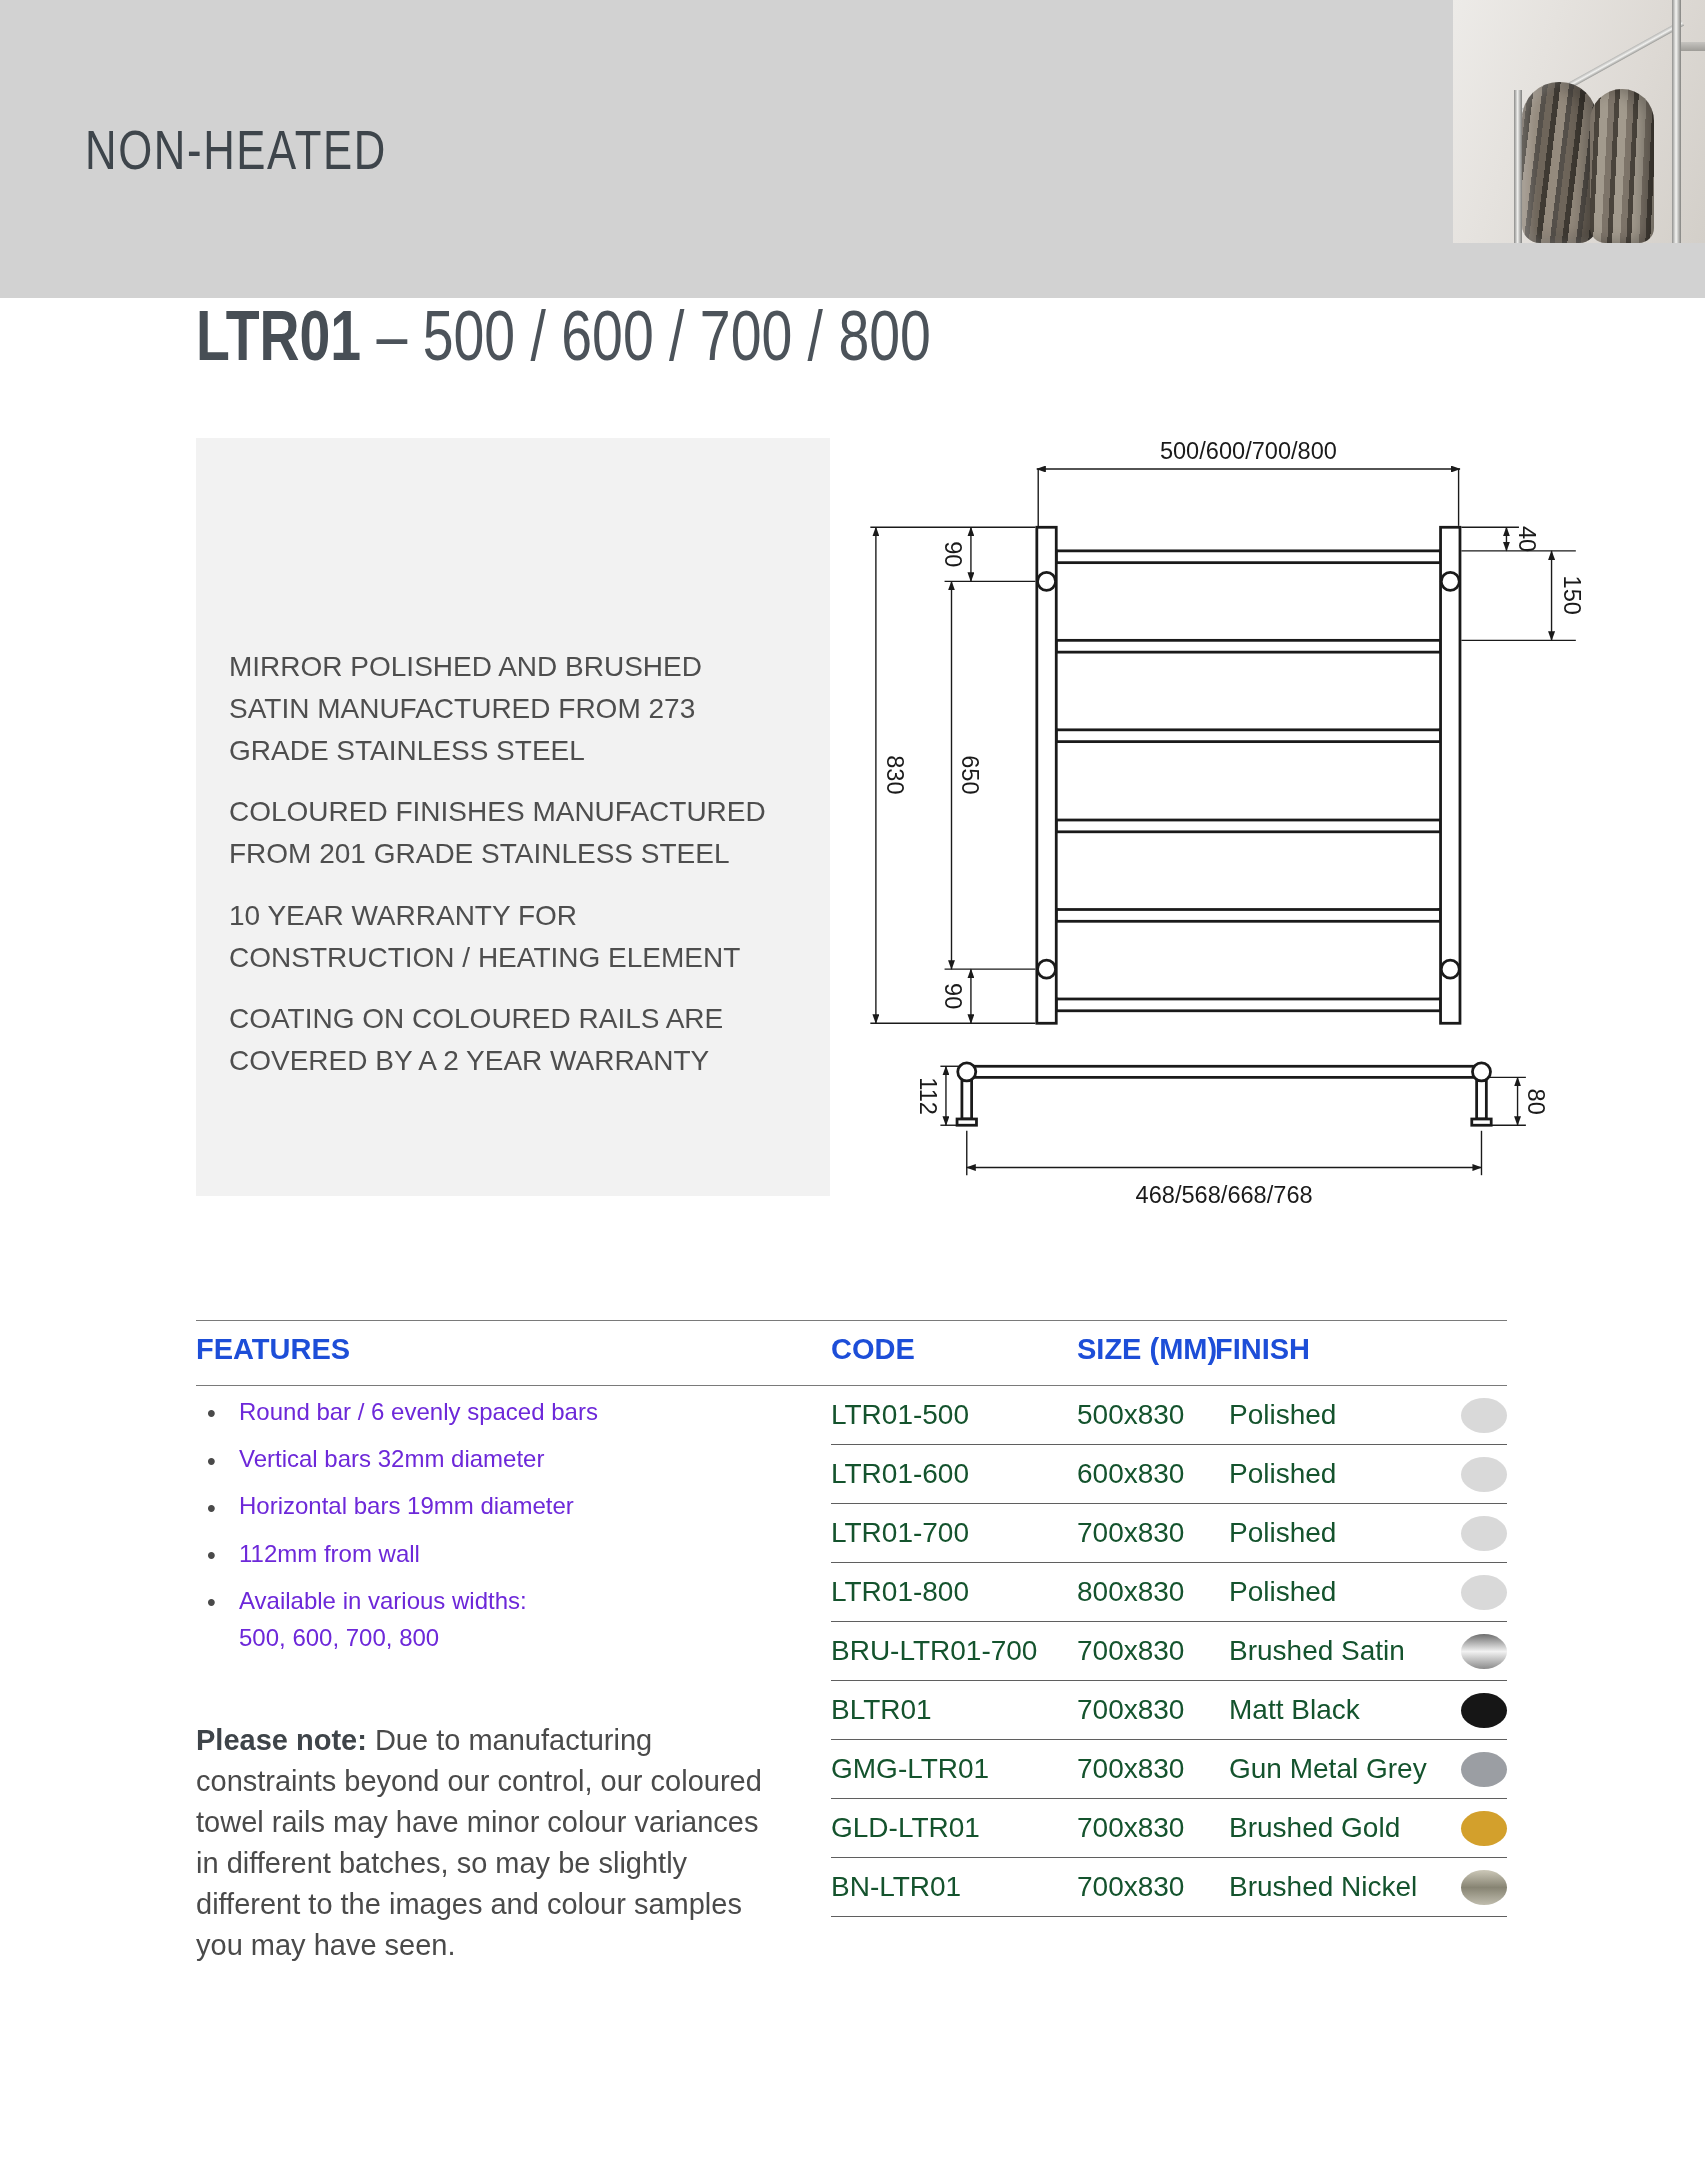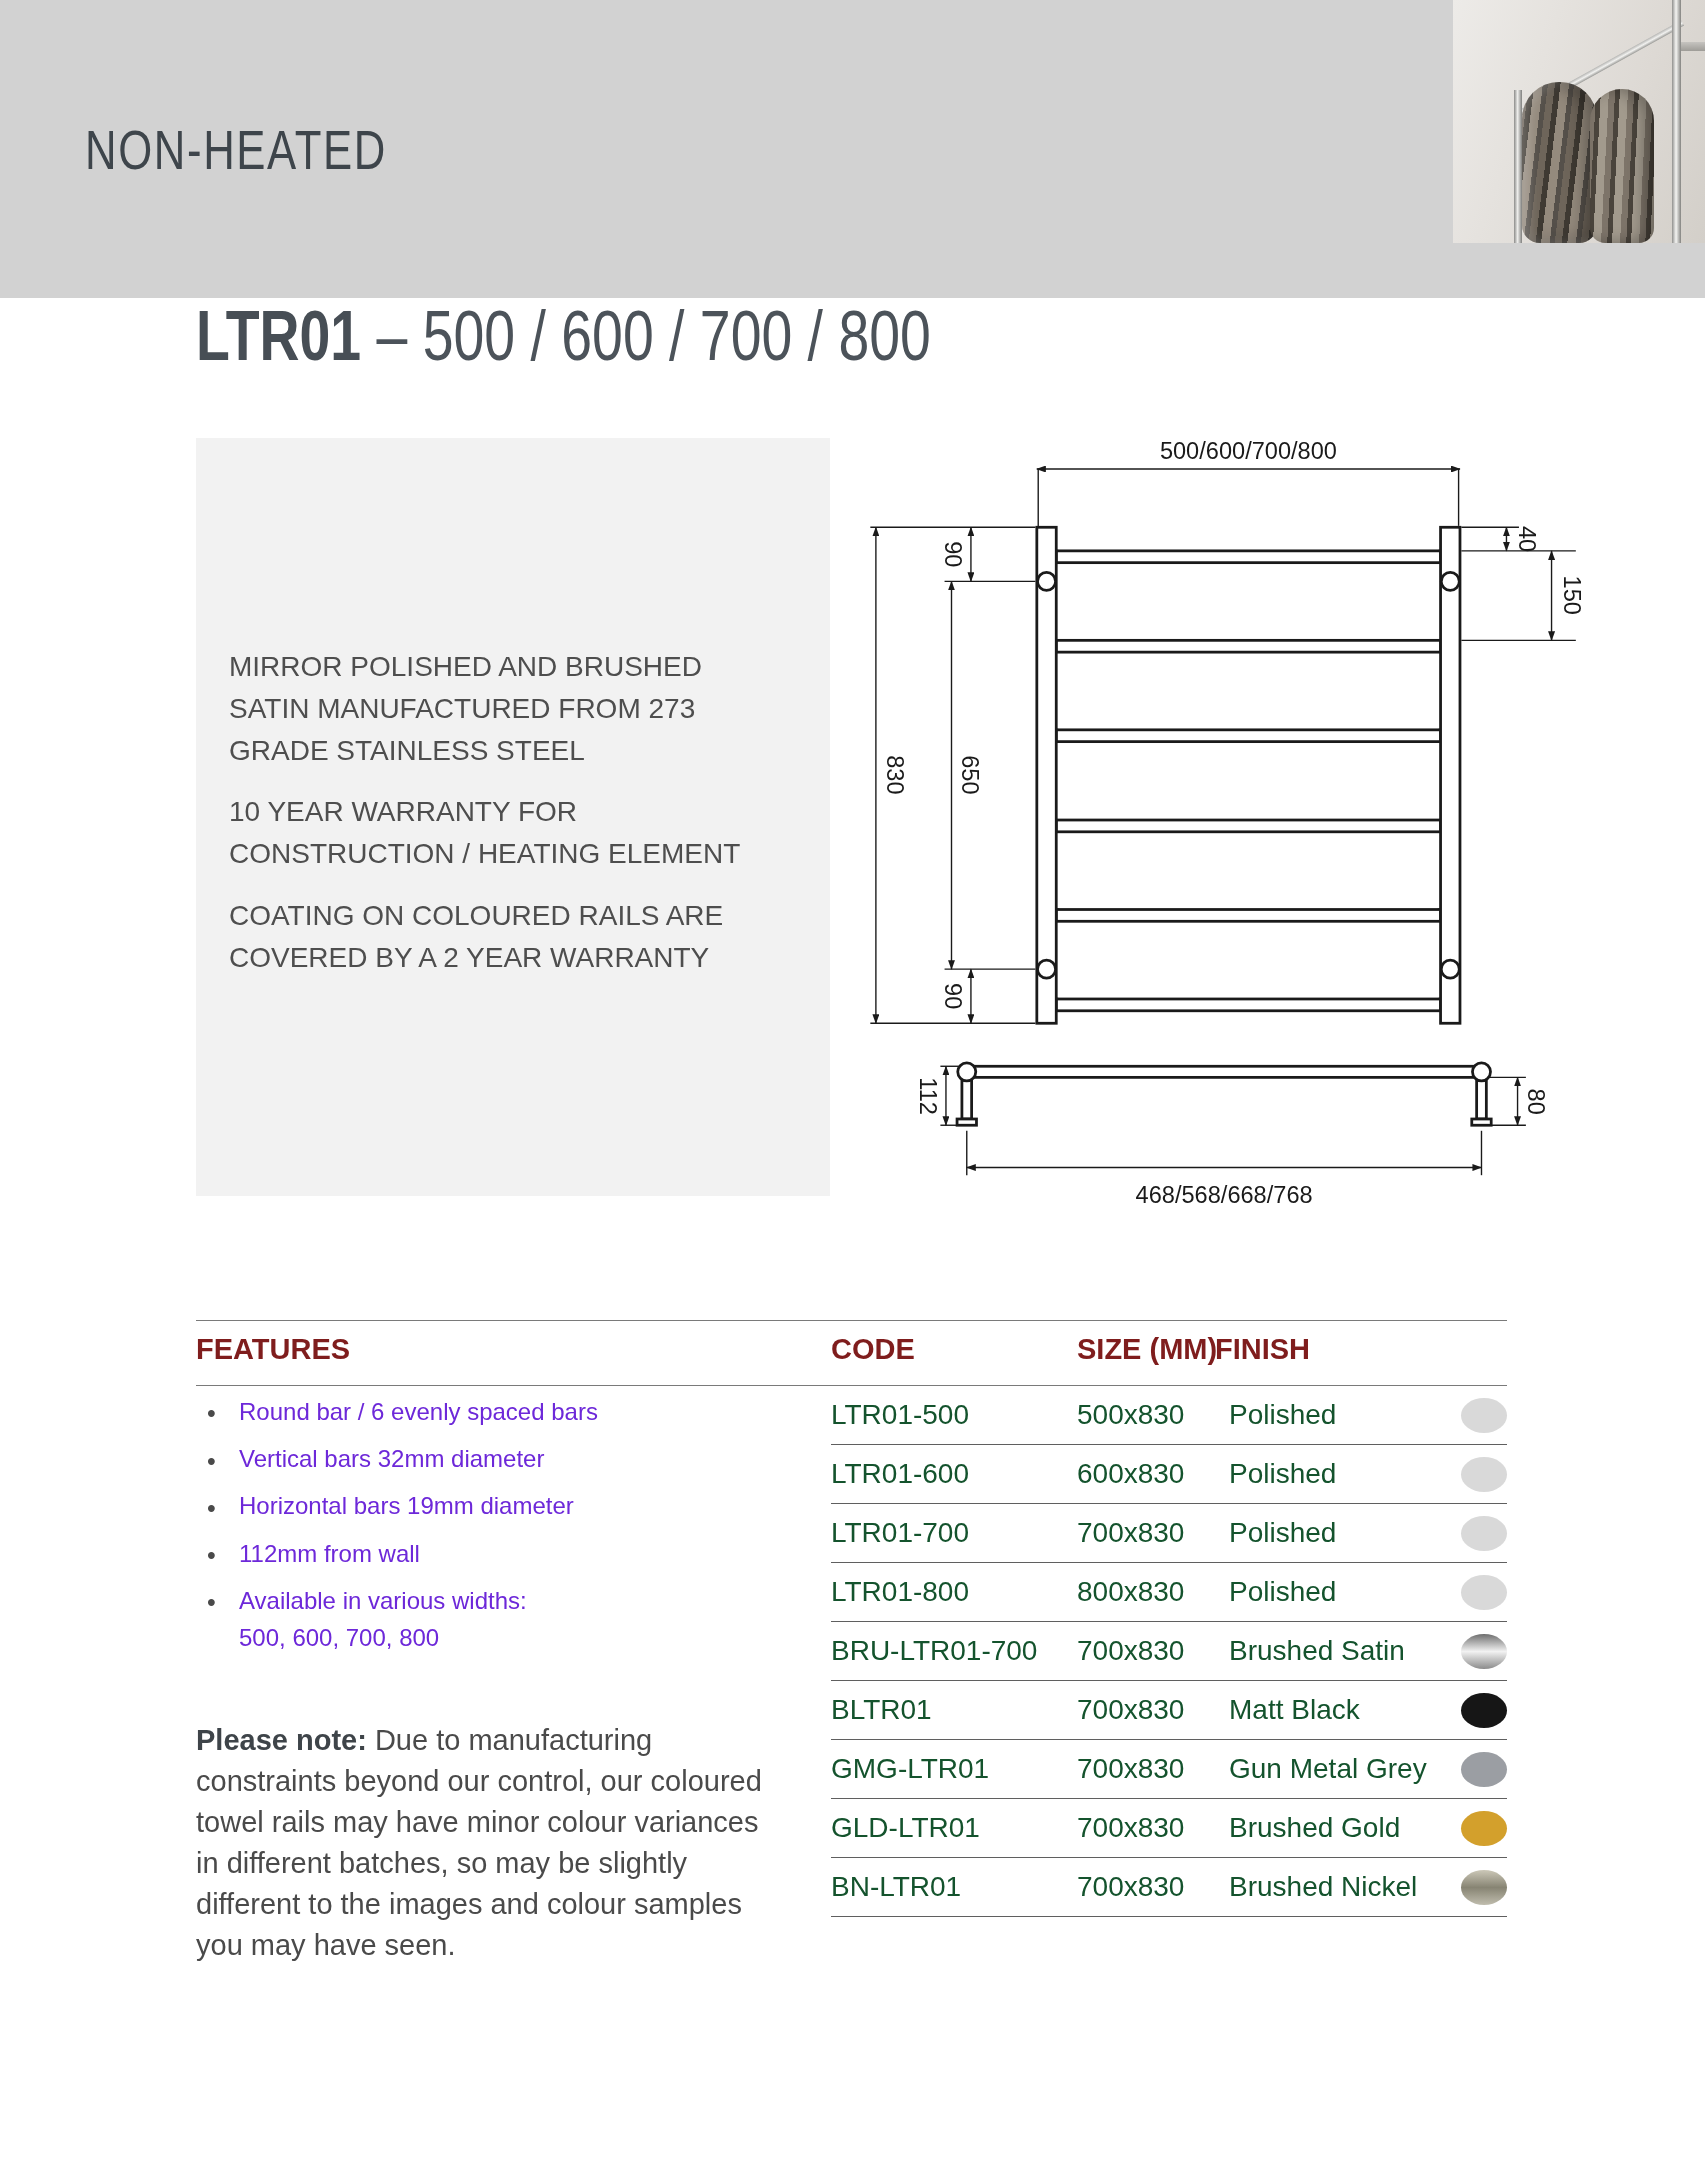--- a/index.html
+++ b/index.html
@@ -46,21 +46,21 @@
   
   .drawing{position:absolute;left:853px;top:416px;width:770px;height:833px;}
   .shape{fill:#ffffff;stroke:#1a1a1a;stroke-width:4;}
   .ext,.dim{stroke:#1a1a1a;stroke-width:2;fill:none;}
   .dimtext{font-family:"Liberation Sans","DejaVu Sans",sans-serif;font-size:34px;fill:#1a1a1a;}
 
   
   .rule{position:absolute;left:196px;width:1311px;height:1.4px;background:#7a7a7a;}
   .rule-top{top:1320px;}
   .rule-head{top:1385px;}
-  .col-header{position:absolute;top:1333px;margin:0;font-size:29px;font-weight:700;color:#7f1d1d;}
+  .col-header{position:absolute;top:1333px;margin:0;font-size:29px;font-weight:700;color:#1d4ed8;}
   .h-features{left:196px;}
   .h-code{left:831px;}
   .h-size{left:1077px;}
   .h-finish{left:1215px;}
 
   .features-list{position:absolute;left:196px;top:1397px;width:611px;margin:0;padding:0;list-style:none;}
   .features-list li{position:relative;margin:0 0 16.7px 0;padding-left:43px;font-size:24px;line-height:30.5px;color:#6d28d9;}
   .features-list li::before{content:"\2022";position:absolute;left:11px;top:1.4px;font-size:25px;color:#4a4a4a;}
   .widths-line{margin-top:7px;}
 
@@ -90,20 +90,21 @@
   </header>
 
   <h2 class="product-title">
     <span class="pt-code">LTR01</span>
     <span class="pt-sizes">– 500 / 600 / 700 / 800</span>
   </h2>
 
   <section class="info-box">
     <div class="info-text">
       <p>MIRROR POLISHED AND BRUSHED SATIN MANUFACTURED FROM 273 GRADE STAINLESS STEEL</p>
+      <p>COLOURED FINISHES MANUFACTURED FROM 201 GRADE STAINLESS STEEL</p>
       <p>10 YEAR WARRANTY FOR CONSTRUCTION / HEATING ELEMENT</p>
       <p>COATING ON COLOURED RAILS ARE COVERED BY A 2 YEAR WARRANTY</p>
     </div>
   </section>
 
   <svg class="drawing" viewBox="1230 600 1110 1200" xmlns="http://www.w3.org/2000/svg">
     <defs>
       <marker id="arr" viewBox="0 0 14 10" refX="13" refY="5" markerWidth="14" markerHeight="10" markerUnits="userSpaceOnUse" orient="auto-start-reverse">
         <path d="M0,0 L14,5 L0,10 z" fill="#1a1a1a"></path>
       </marker>

